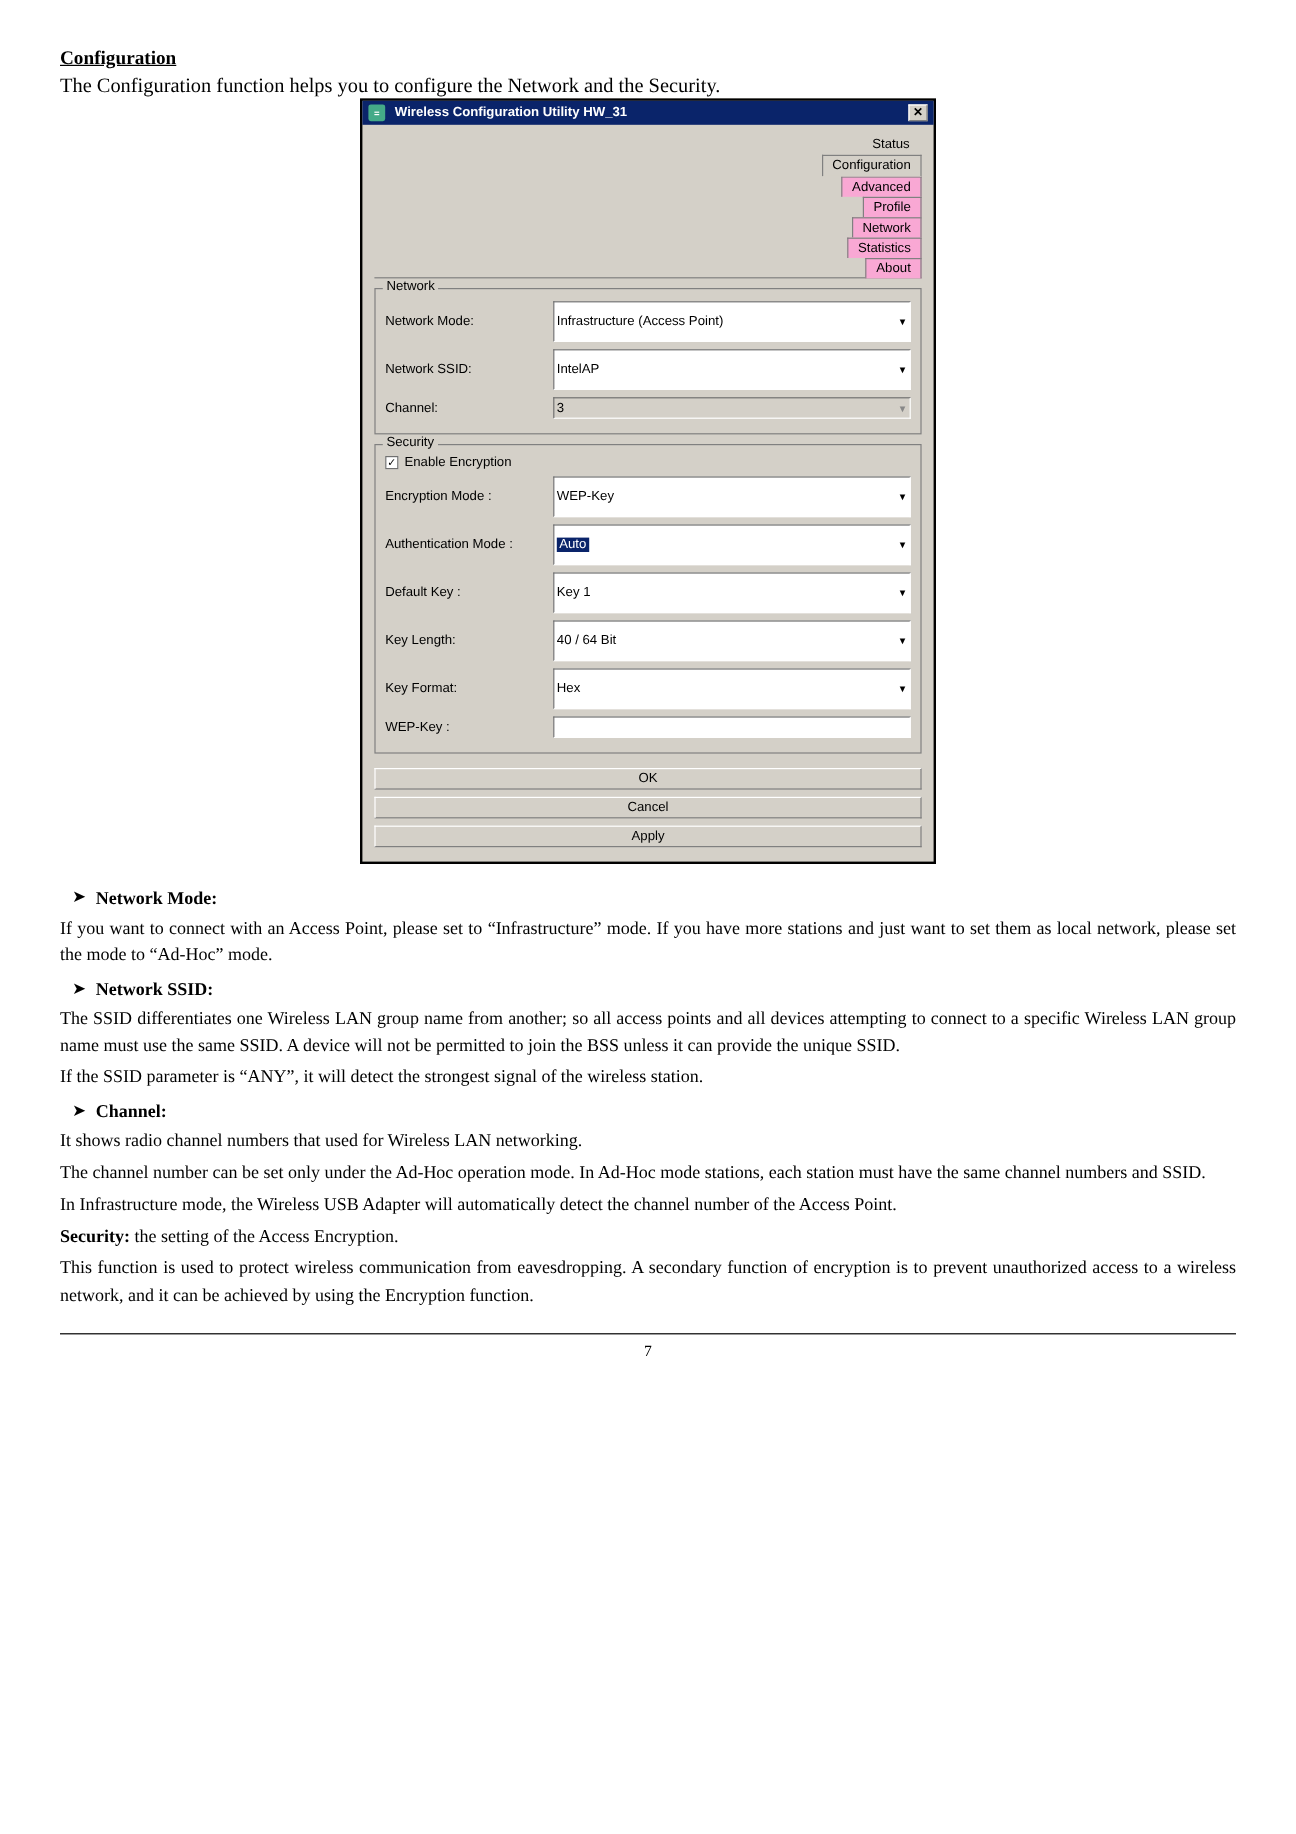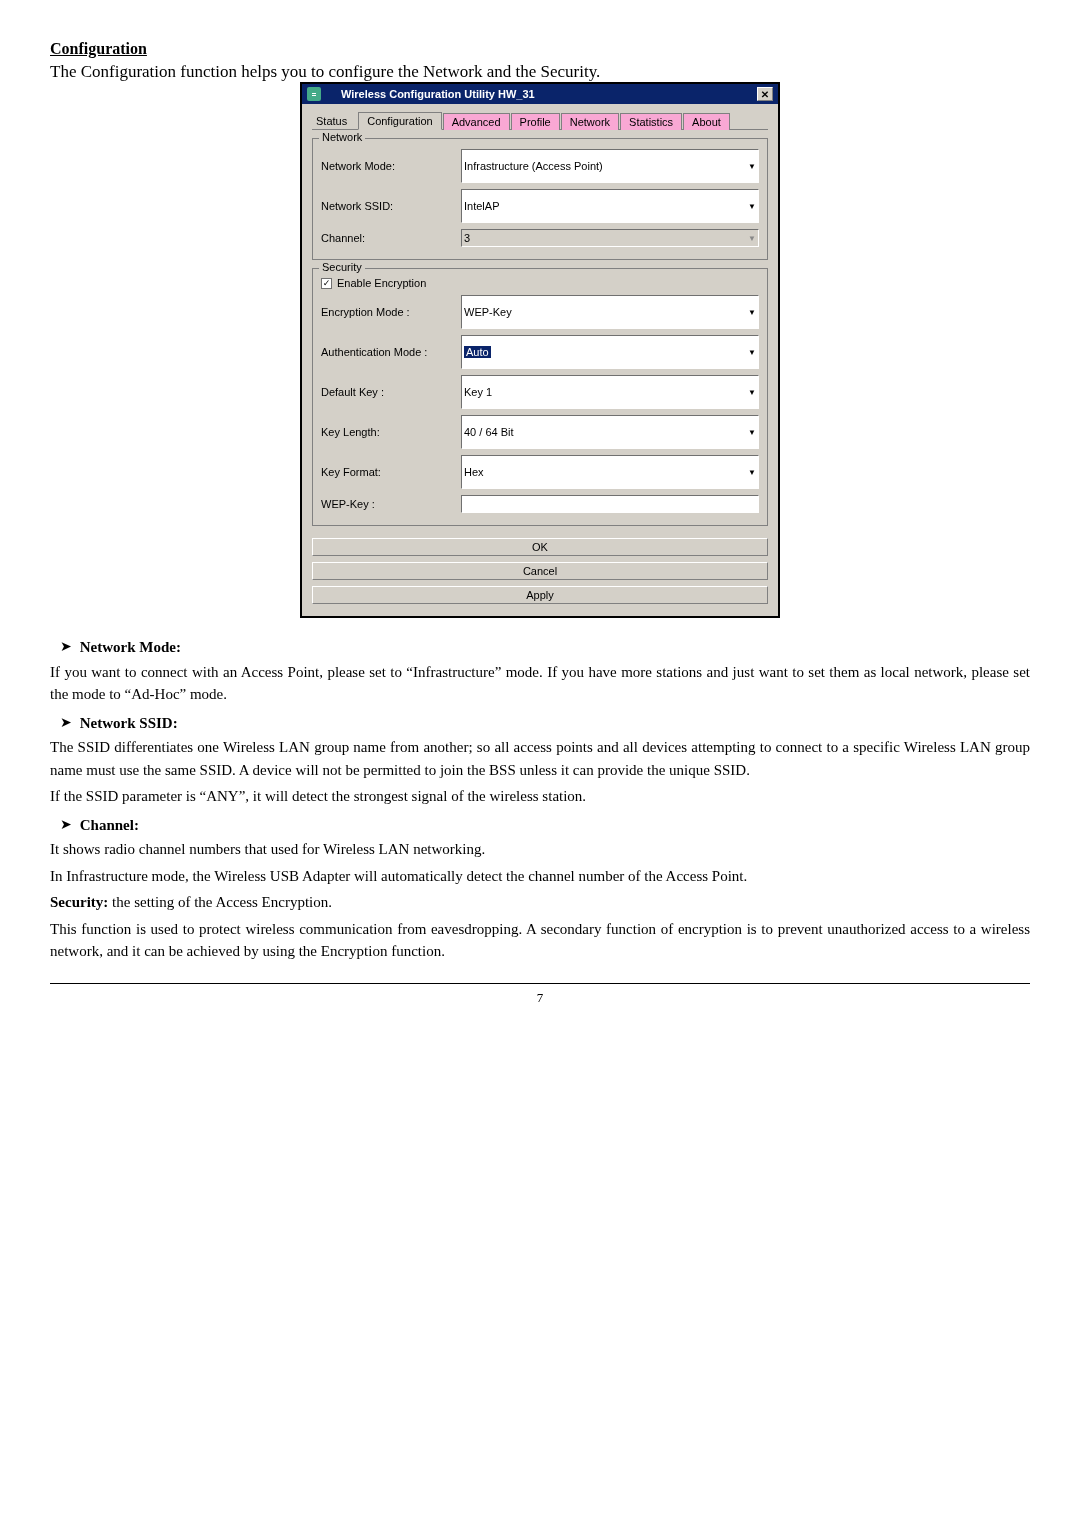--- a/index.html
+++ b/index.html
@@ -47,21 +47,21 @@
       align-items: center;
       justify-content: space-between;
       padding: 3px 5px;
       font-size: 11px;
       font-weight: bold;
     }
 
     .dialog-titlebar-left {
       display: flex;
       align-items: center;
-      gap: 20px;
+      gap: 8px;
     }
 
     .dialog-icon {
       width: 14px;
       height: 14px;
       background: #4a8;
       border-radius: 2px;
       display: inline-flex;
       align-items: center;
       justify-content: center;
@@ -85,20 +85,21 @@
       padding: 8px 10px;
     }
 
     
     .tabs-row {
       display: flex;
       align-items: flex-end;
       border-bottom: 1px solid #808080;
       margin-bottom: 8px;
       gap: 1px;
+      flex-direction: column;
     }
 
     .tab {
       padding: 2px 8px;
       border: 1px solid #808080;
       border-bottom: none;
       background: #f9a8d4;
       cursor: pointer;
       font-size: 11px;
       color: #000;
@@ -420,20 +421,21 @@
     <span class="subsection-title">Network SSID:</span>
   </div>
   <p>The SSID differentiates one Wireless LAN group name from another; so all access points and all devices attempting to connect to a specific Wireless LAN group name must use the same SSID. A device will not be permitted to join the BSS unless it can provide the unique SSID.</p>
   <p>If the SSID parameter is “ANY”, it will detect the strongest signal of the wireless station.</p>
 
   <div class="bullet-item">
     <span class="bullet-arrow">➤</span>
     <span class="subsection-title">Channel:</span>
   </div>
   <p>It shows radio channel numbers that used for Wireless LAN networking.</p>
+  <p>The channel number can be set only under the Ad-Hoc operation mode. In Ad-Hoc mode stations, each station must have the same channel numbers and SSID.</p>
   <p>In Infrastructure mode, the Wireless USB Adapter will automatically detect the channel number of the Access Point.</p>
 
   <p>
     <strong>Security:</strong>
     <span>the setting of the Access Encryption.</span>
   </p>
   <p>This function is used to protect wireless communication from eavesdropping. A secondary function of encryption is to prevent unauthorized access to a wireless network, and it can be achieved by using the Encryption function.</p>
 
 </div>
 

